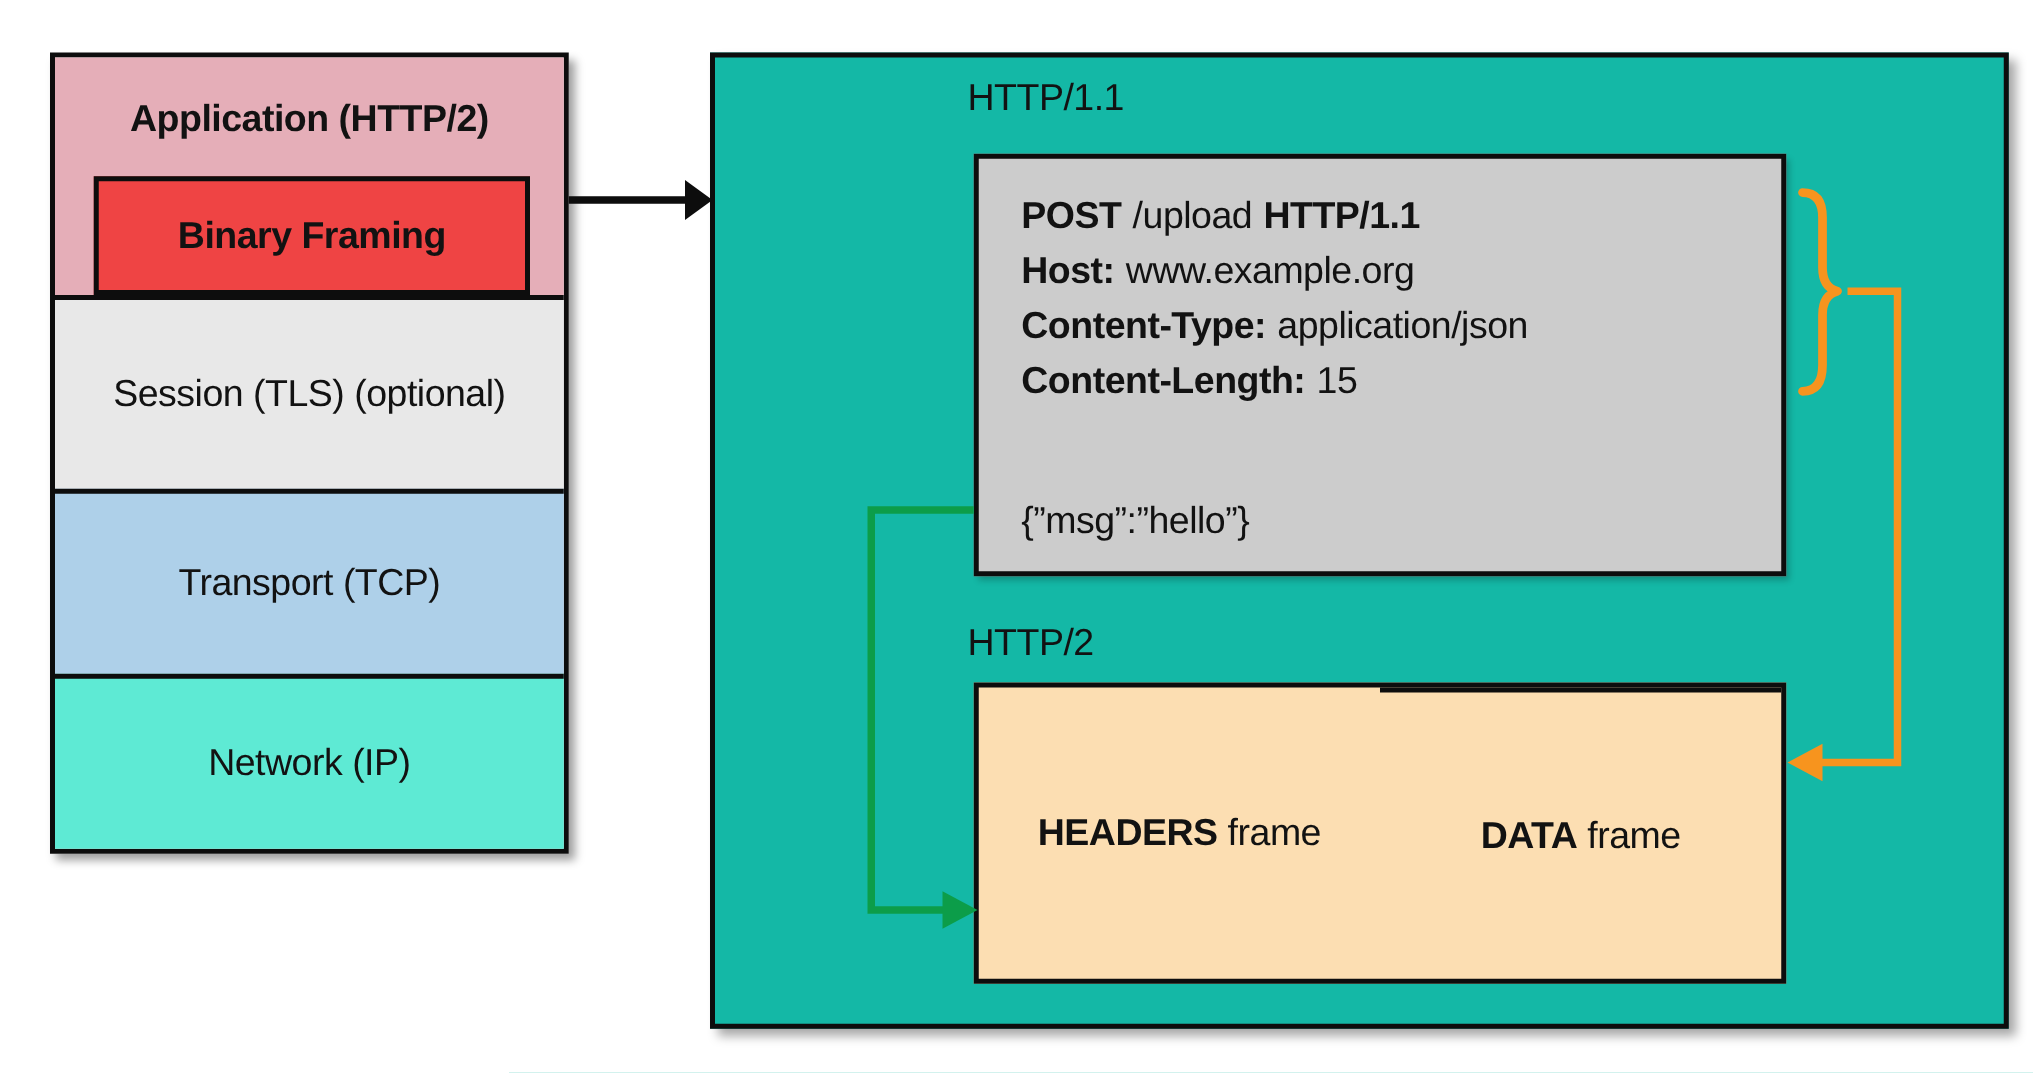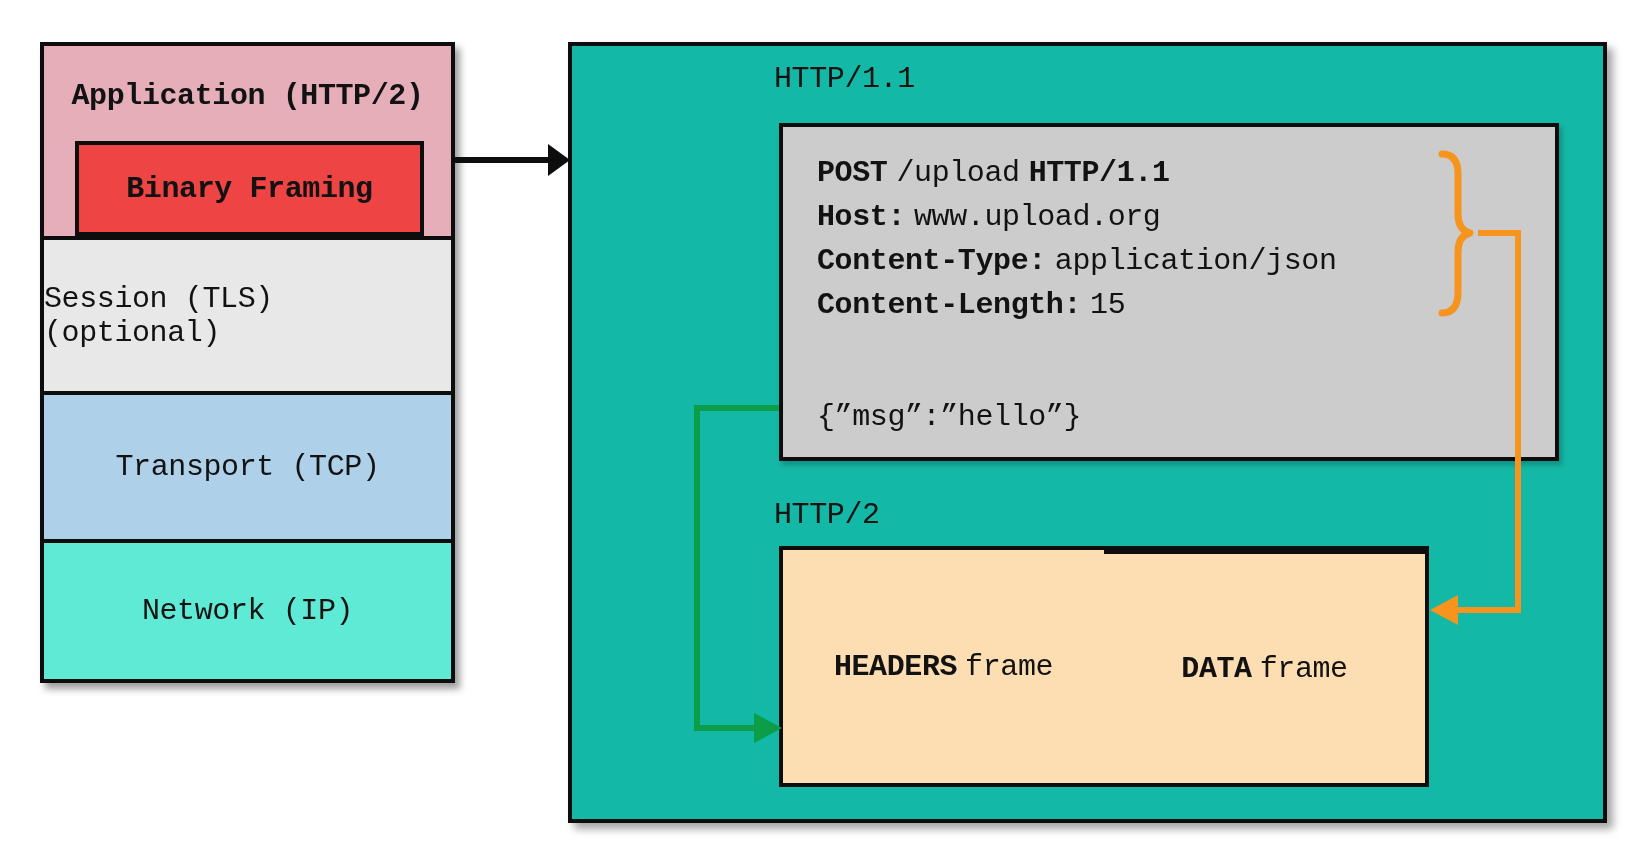--- a/index.html
+++ b/index.html
@@ -1,20 +1,20 @@
 <!DOCTYPE html>
 <html><head>
 <meta charset="utf-8">
 <style>
   html,body{margin:0;padding:0;background:#ffffff;}
   .canvas{
     position:relative;
     width:1634px;height:858px;
     background:#ffffff;
-    font-family:Liberation Mono, monospace;
+    font-family:Liberation Sans, sans-serif;
     letter-spacing:-0.4px;
     color:#121212;
     overflow:hidden;
   }
   
   .stack{
     position:absolute;left:40px;top:42px;width:415px;height:641px;
     border:4px solid #0d0d0d;box-sizing:border-box;
     display:flex;flex-direction:column;
     box-shadow:5px 6px 7px rgba(0,0,0,0.38);
@@ -41,21 +41,21 @@
   
   .bigbox{
     position:absolute;left:568px;top:42px;width:1039px;height:781px;
     border:4px solid #0d0d0d;box-sizing:border-box;background:#14b8a6;
     box-shadow:6px 6px 8px rgba(0,0,0,0.35);
   }
   .proto-label{position:absolute;left:202px;font-size:30px;line-height:34px;}
   .label-http1{top:16px;}
   .label-http2{top:452px;}
   .request-box{
-    position:absolute;left:207px;top:77px;width:780px;height:338px;
+    position:absolute;left:207px;top:77px;width:650px;height:338px;
     border:4px solid #0d0d0d;box-sizing:border-box;
     padding:24px 0 0 34px;
     font-size:30px;line-height:44px;
     box-shadow:3px 4px 5px rgba(0,0,0,0.22);
   }
   .req-line .b{font-weight:bold;}
   .req-line .sp{margin-left:9px;}
   .req-body{margin-top:68px;}
   .frames-box{
     position:absolute;left:207px;top:500px;width:650px;height:241px;
@@ -96,21 +96,21 @@
 
   <div class="bigbox">
 
     <div class="proto-label label-http1">HTTP/1.1</div>
 
     <div class="request-box" style="background: rgb(204, 204, 204);">
       <div class="req-line">
         <span class="b">POST</span><span class="sp">/upload</span><span class="sp b">HTTP/1.1</span>
       </div>
       <div class="req-line">
-        <span class="b">Host:</span><span class="sp">www.upload.org</span>
+        <span class="b">Host:</span><span class="sp">www.example.org</span>
       </div>
       <div class="req-line">
         <span class="b">Content-Type:</span><span class="sp">application/json</span>
       </div>
       <div class="req-line">
         <span class="b">Content-Length:</span><span class="sp">15</span>
       </div>
       <div class="req-line req-body">{”msg”:”hello”}</div>
     </div>
 

